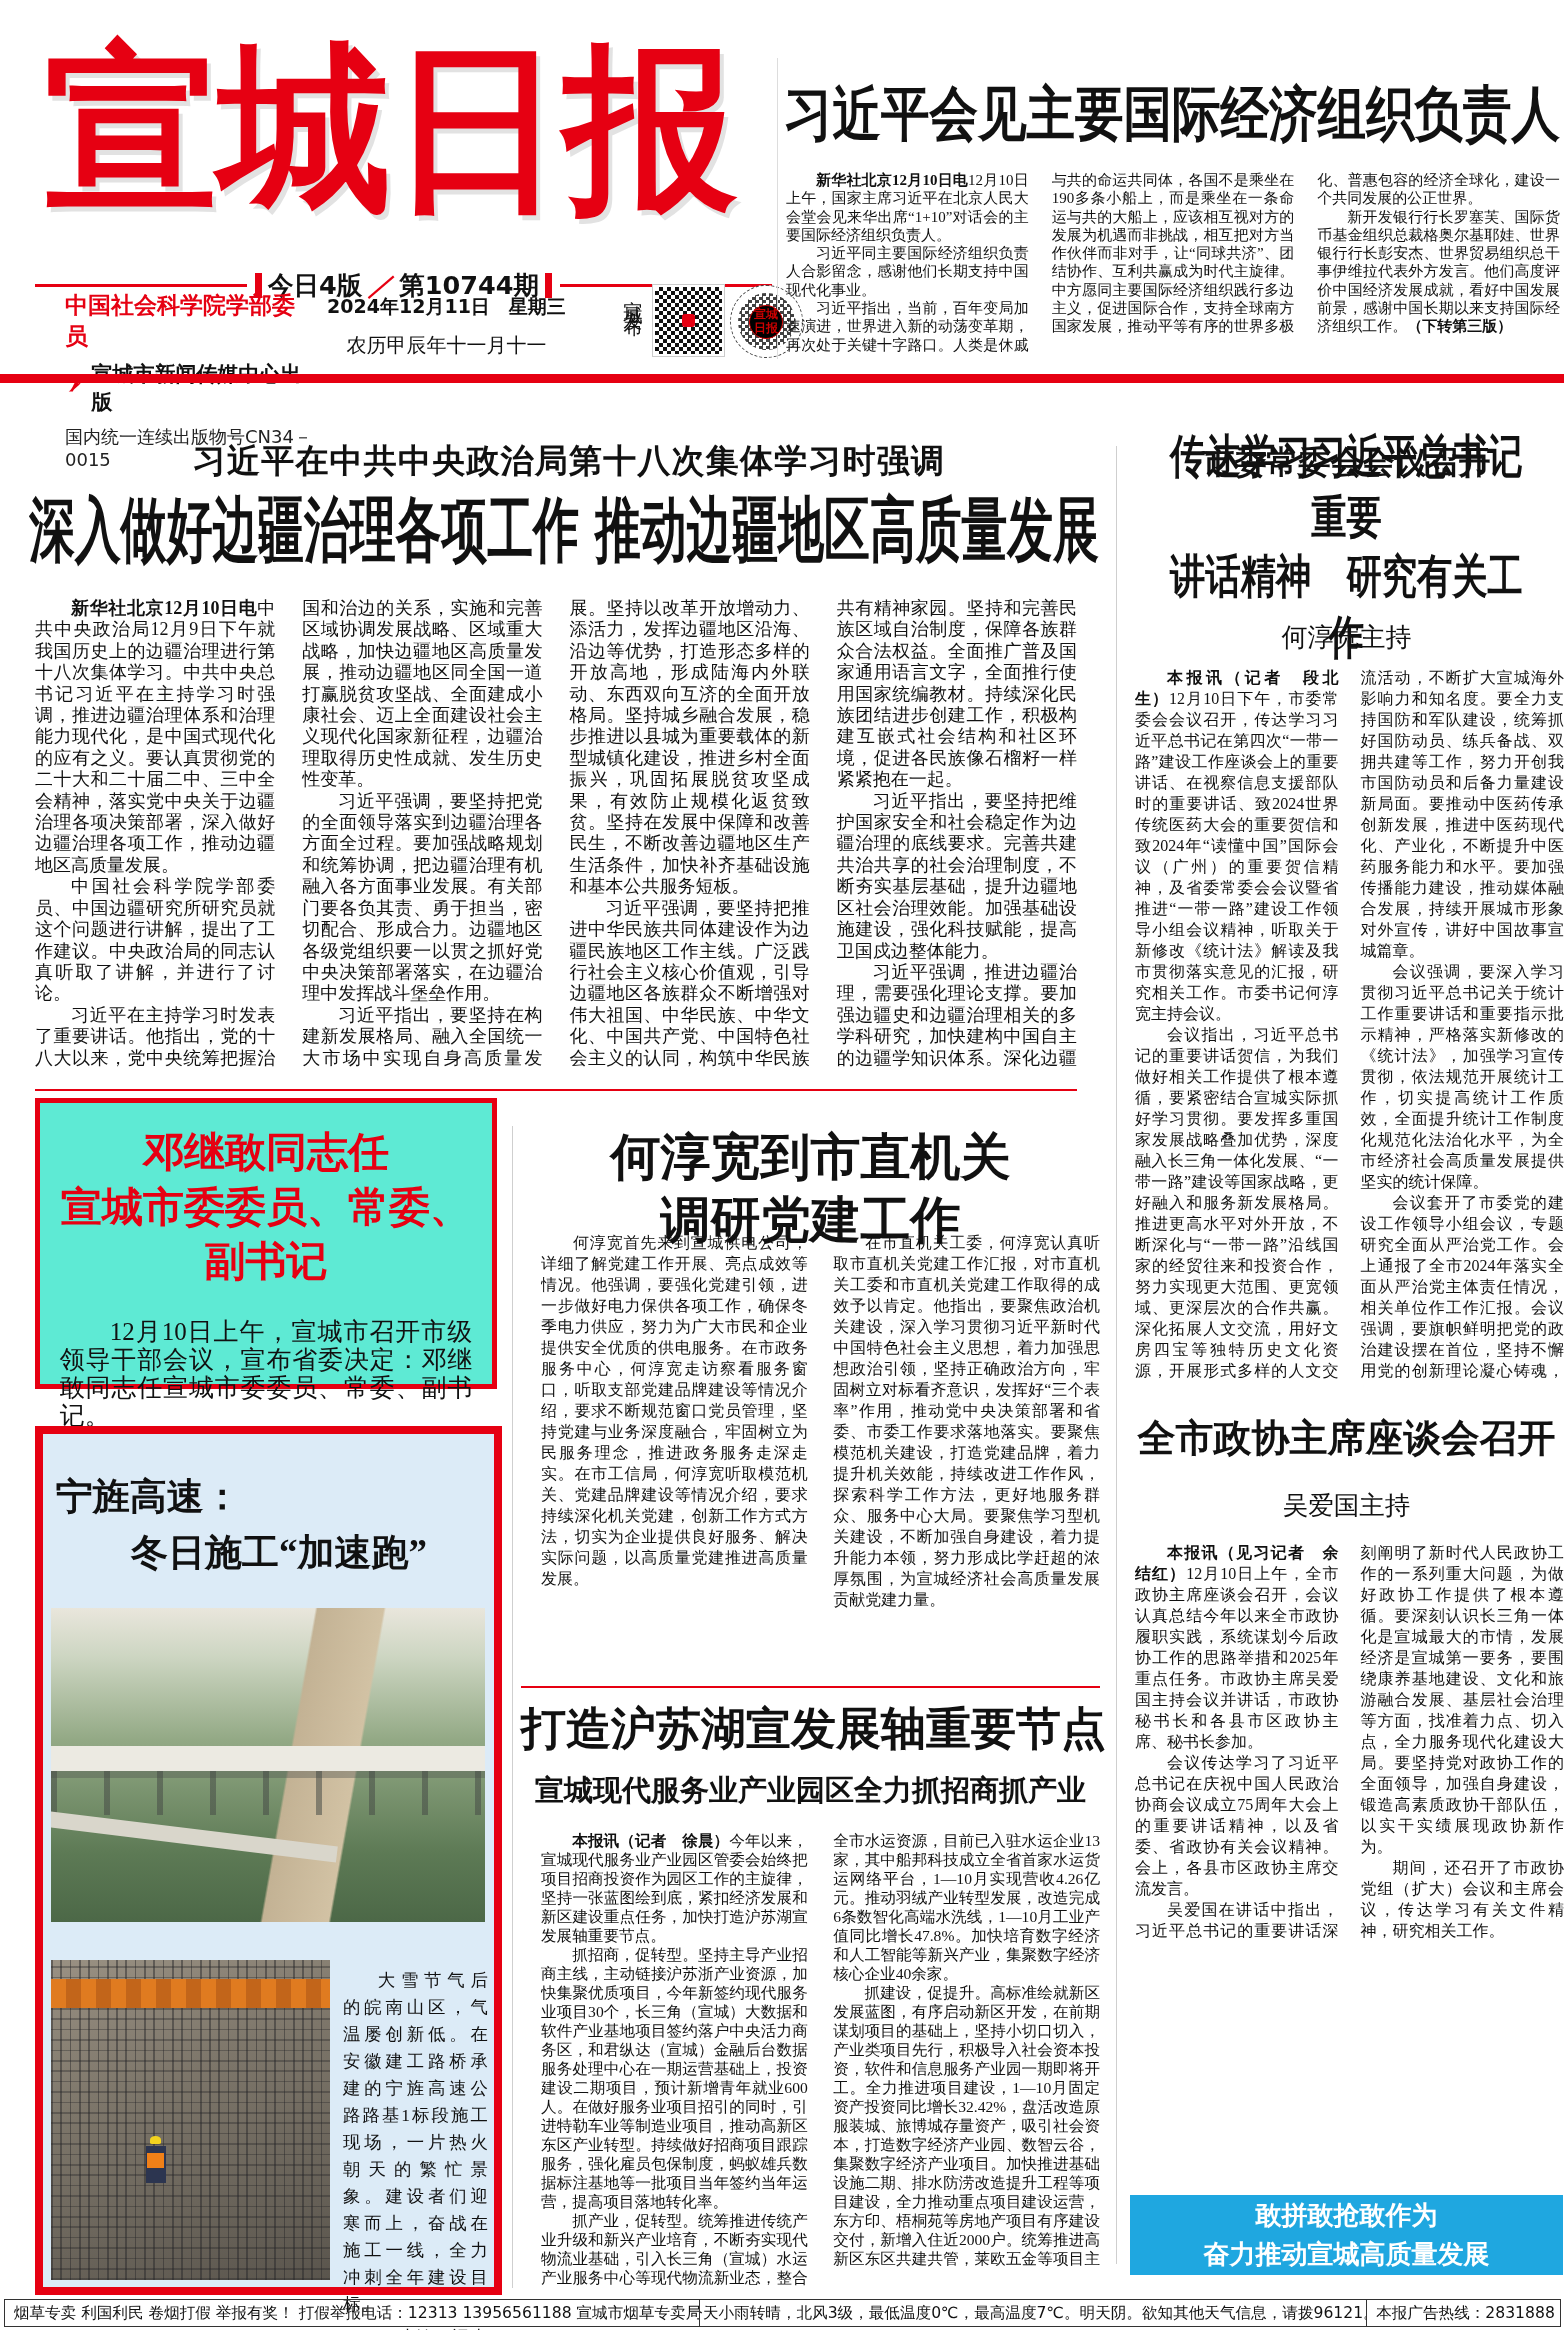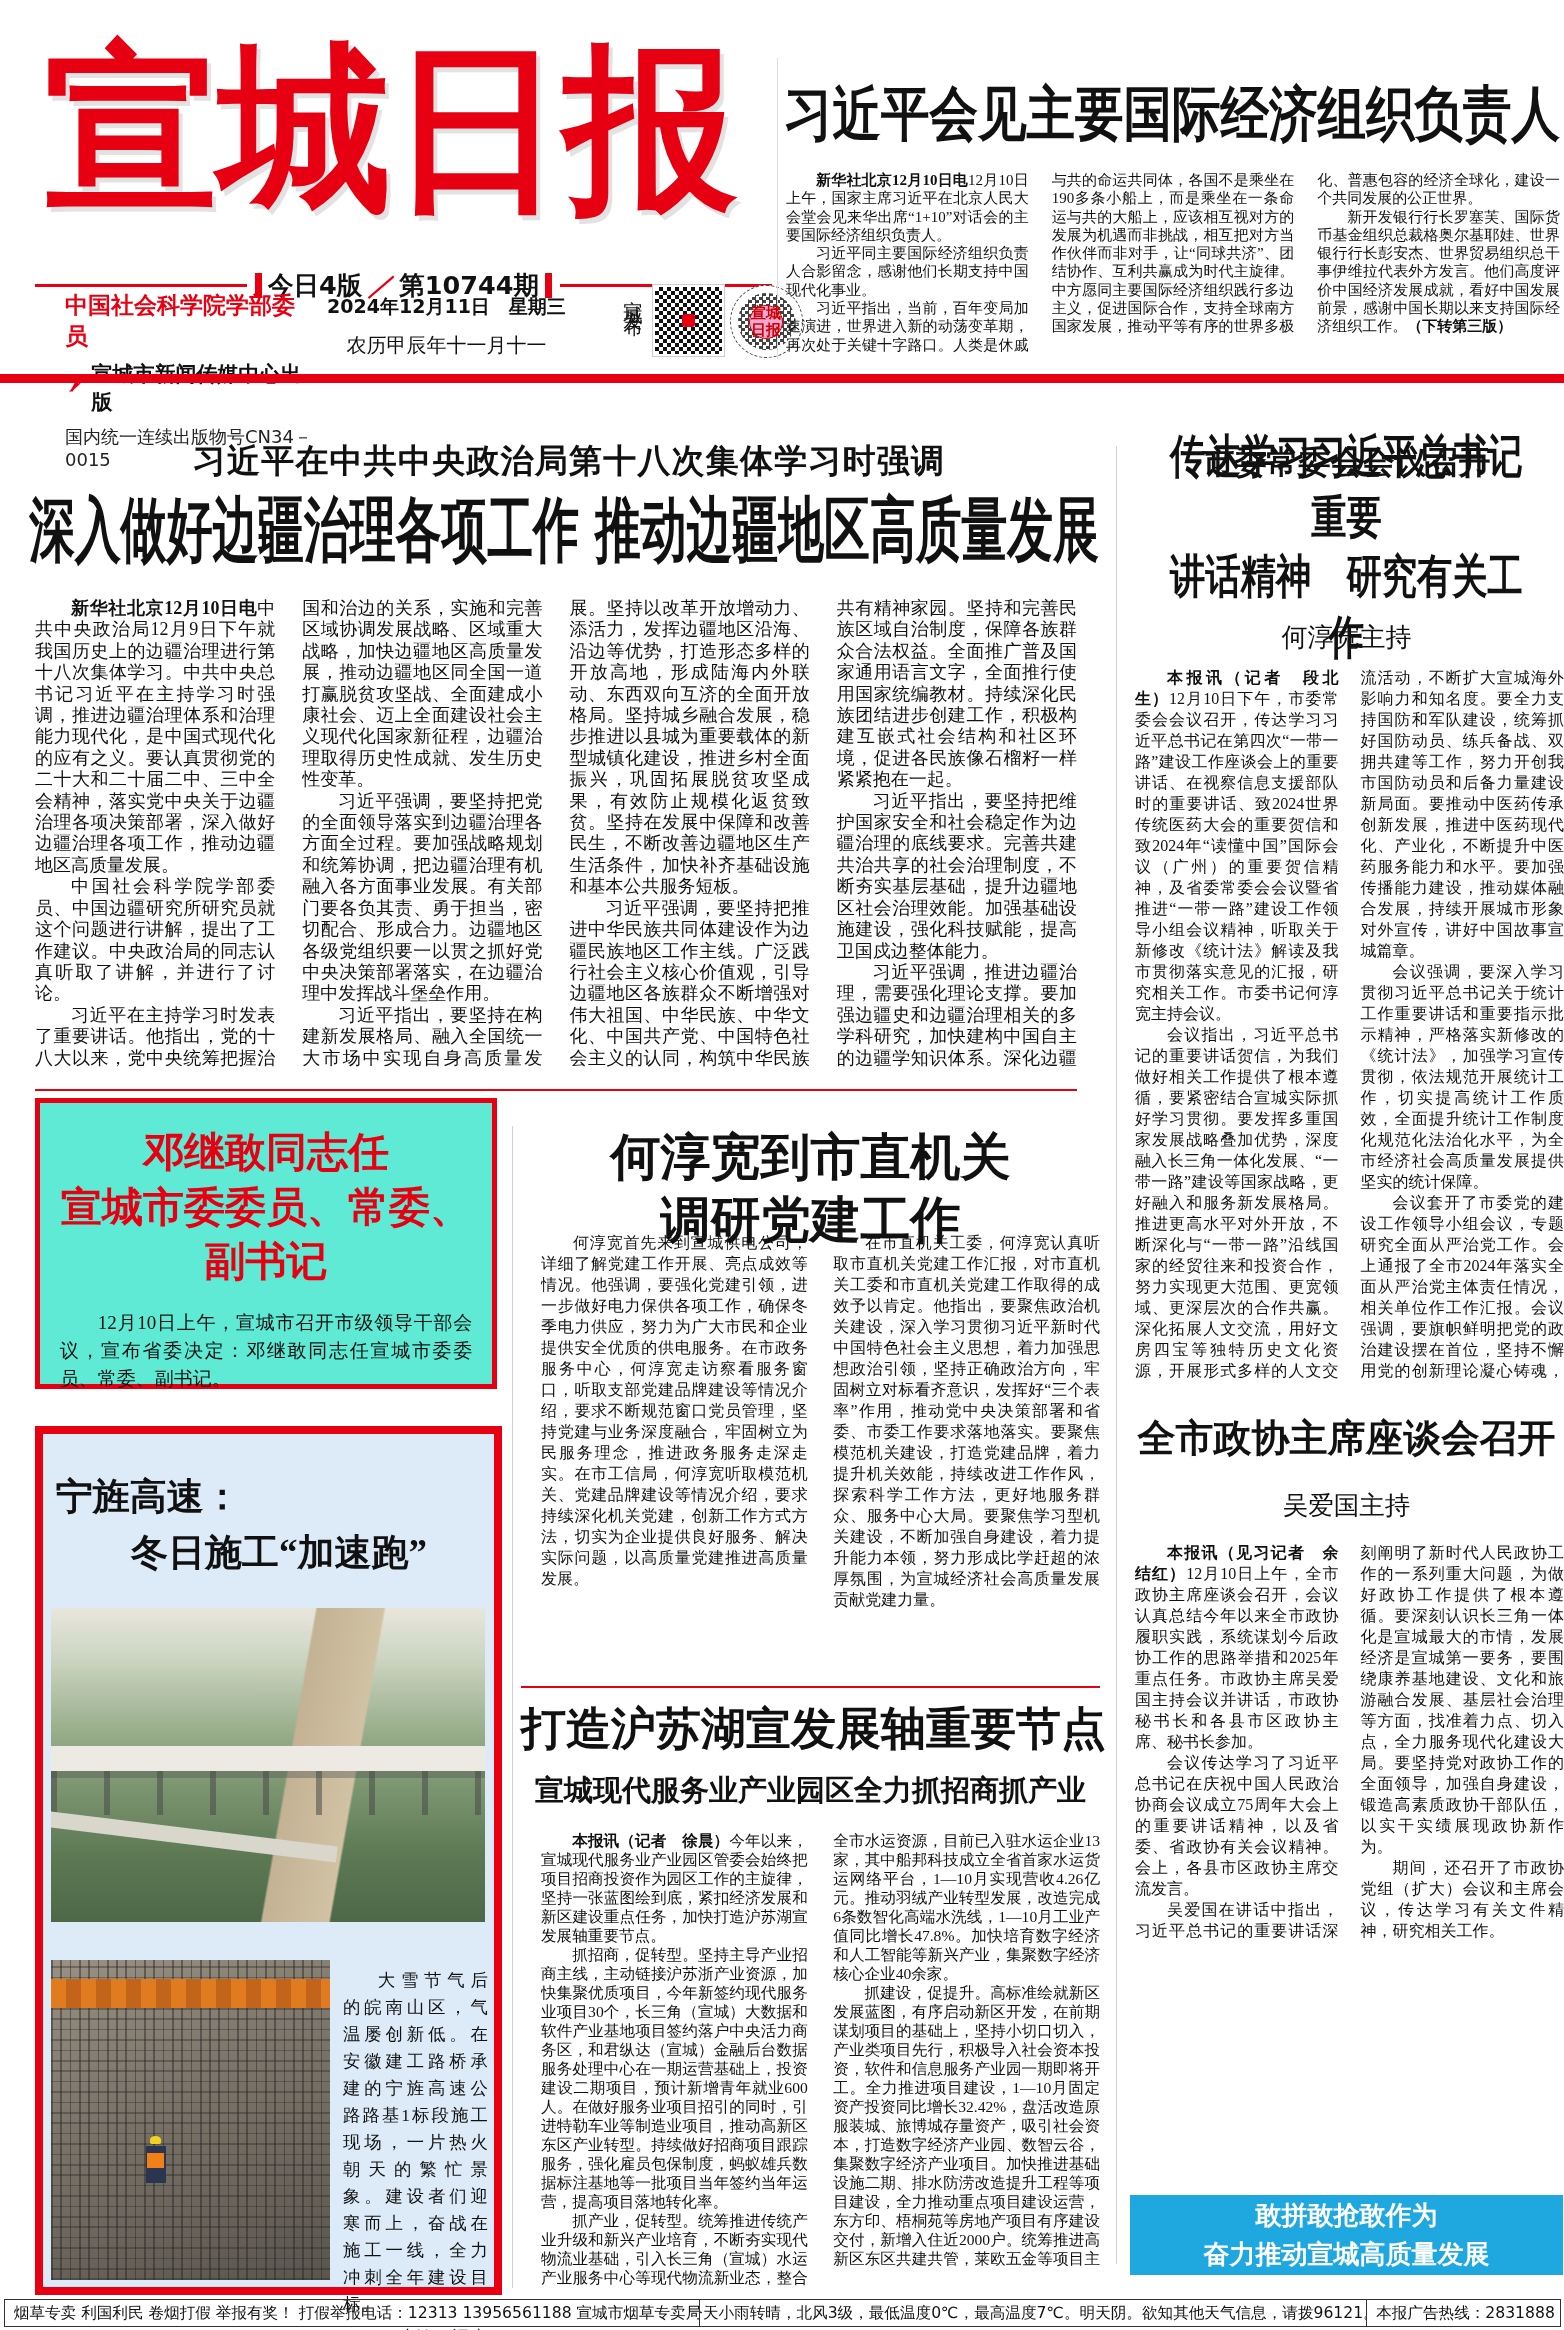--- a/index.html
+++ b/index.html
@@ -30,22 +30,22 @@
   .pub-right{position:absolute;left:621px;top:285px;width:151px;display:flex;align-items:flex-start;gap:5.8px;}
   .qr-label{writing-mode:vertical-rl;font-size:19px;letter-spacing:5.8px;height:87px;
         font-family:"DejaVu Sans","Liberation Sans",sans-serif;}
   .qr{width:67px;height:67px;background:repeating-conic-gradient(#111 0% 25%,#fff 0% 50%) 0 0/8px 8px;
         border:2.9px solid #fff;outline:1.2px solid #ccc;position:relative;flex:none;}
   .qr::after{content:"";position:absolute;inset:40%;background:#e60012;border-radius:2.9px;}
   .qr-round{width:71px;height:71px;border-radius:50%;border:1.7px dashed #444;background:#fff;
         display:flex;align-items:center;justify-content:center;position:relative;flex:none;}
   .qr-round::before{content:"";position:absolute;inset:7px;border-radius:50%;opacity:.85;
         background:repeating-conic-gradient(#222 0% 25%,#fff 0% 50%) 0 0/7px 7px;}
-  .qr-core{position:relative;z-index:1;width:32px;height:32px;border-radius:50%;background:#f9a8d4;
-        border:1.2px solid #c00;color:#c00;font-weight:700;font-size:15px;line-height:1.1;
+  .qr-core{position:relative;z-index:1;width:32px;height:32px;border-radius:50%;background:#000000;
+        border:1.2px solid #c00;color:#c00;font-weight:700;font-size:12px;line-height:1.1;
         display:flex;align-items:center;justify-content:center;text-align:center;white-space:pre-line;}
   .rule-red-full{position:absolute;left:0;top:374px;width:1564px;height:8.7px;background:#e60012;}
 
   
   .tr-headline{position:absolute;left:782px;top:68px;width:779px;height:93px;display:flex;
         justify-content:center;align-items:center;}
   .tr-headline>span{font-family:"DejaVu Sans","Liberation Sans",sans-serif;font-weight:900;font-size:50px;
         white-space:nowrap;transform:scale(.97,1.18);}
   .tr-body{position:absolute;left:786px;top:171px;width:774px;height:202px;column-count:3;column-gap:23px;
         font-size:15px;line-height:18.3px;text-align:justify;overflow:hidden;}
@@ -69,21 +69,21 @@
   .sc-headline>span{font-family:"DejaVu Sans","Liberation Sans",sans-serif;font-weight:900;font-size:42px;
         line-height:1.3;white-space:pre-line;text-align:center;transform:scale(.84,1.1);}
   .sc-byline{position:absolute;left:1130px;top:620px;width:433px;text-align:center;font-size:26px;}
   .sc-body{position:absolute;left:1135px;top:667px;width:429px;height:727px;column-count:2;column-gap:22px;
         font-size:16px;line-height:21px;text-align:justify;overflow:hidden;}
 
   
   .appointment-box{position:absolute;left:35px;top:1098px;width:462px;height:291px;border:5.8px solid #e60012;
         box-sizing:border-box;padding:22px 19.7px 0;background:#5eead4;}
   .appt-title{color:#e60012;font-weight:900;font-size:41px;line-height:1.33;text-align:center;white-space:pre-line;}
-  .appt-body{margin-top:20px;font-size:19px;line-height:28px;text-align:justify;}
+  .appt-body{margin-top:29px;font-size:25px;line-height:28px;text-align:justify;}
 
   
   .photo-box{position:absolute;left:35px;top:1426px;width:467px;height:869px;border:8px solid #e60012;
         box-sizing:border-box;background:#dcebf7;}
   .pb-t1{position:absolute;left:12.7px;top:38px;font-size:37px;font-weight:900;}
   .pb-t2{position:absolute;left:88px;top:94px;font-size:37px;font-weight:900;}
   .photo1{position:absolute;left:8px;top:174px;width:434px;height:314px;overflow:hidden;
         background-image:linear-gradient(100deg,rgba(0,0,0,0) 54%,#c3b294 54.5%,#d2c2a4 68%,rgba(0,0,0,0) 68.5%),
         linear-gradient(180deg,#e9e6dc 0,#ccd5c1 16%,#93a985 42%,#5d7a55 78%,#4c6847 100%);}
   .bridge{position:absolute;left:0;top:44%;width:100%;height:8%;background:#eceae2;

